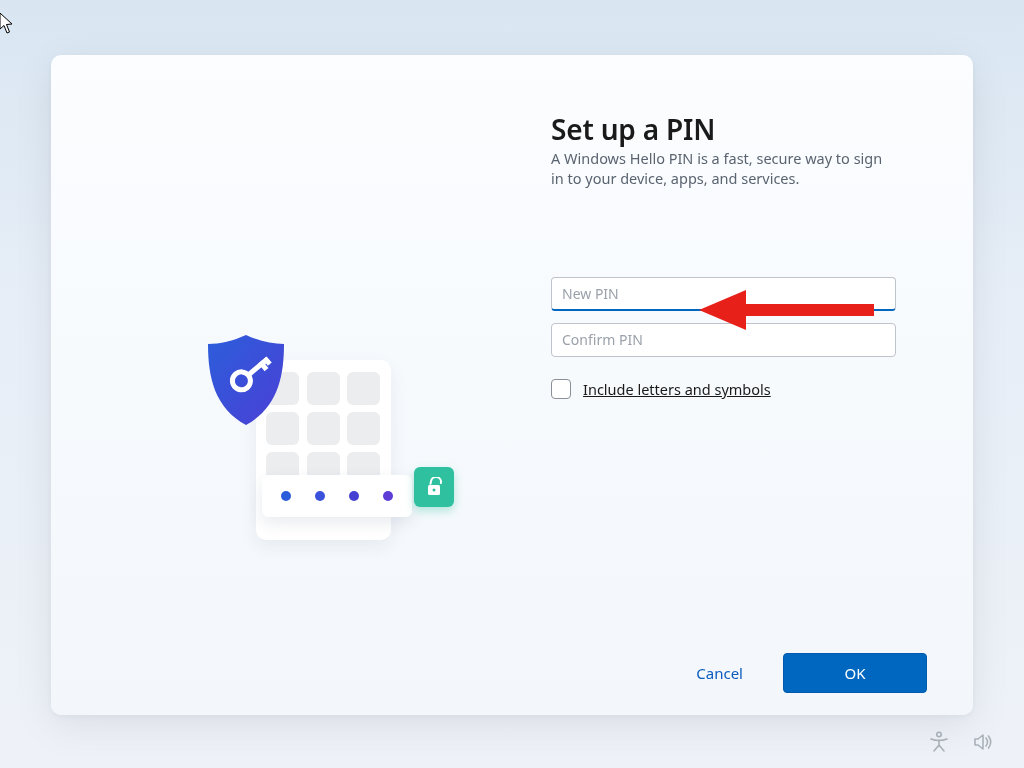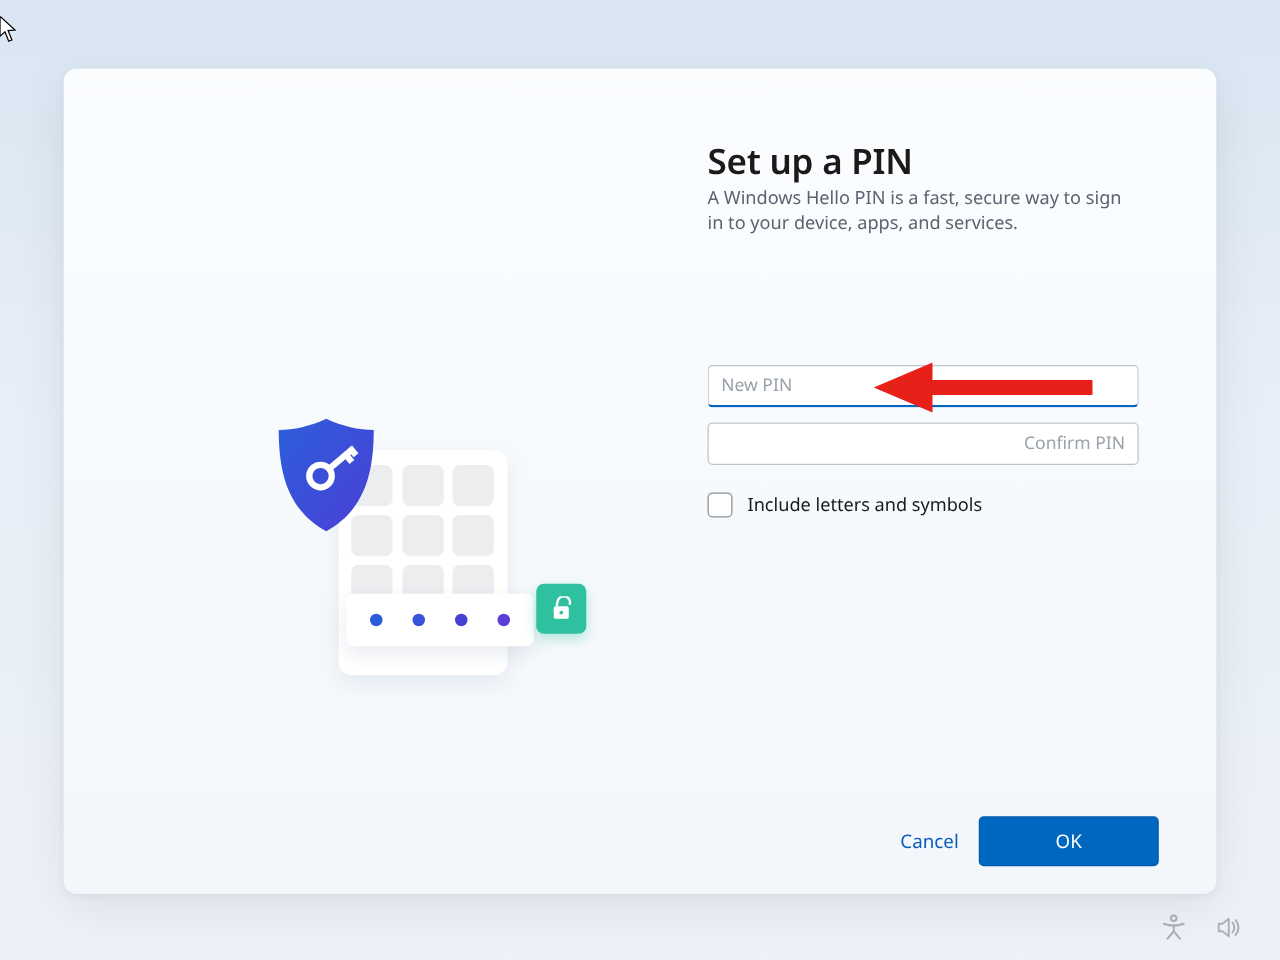--- a/index.html
+++ b/index.html
@@ -17,21 +17,20 @@
     width: 922px; height: 660px;
     background: linear-gradient(180deg, #fbfdff 0%, #f3f7fb 100%);
     border-radius: 10px;
     box-shadow: 0 10px 40px rgba(0,0,0,0.08), 0 2px 6px rgba(0,0,0,0.04);
     display: flex;
     flex-direction: column;
   }
   .content {
     flex: 1;
     display: flex;
-    padding-left: 15px;
   }
   .left-pane {
     width: 500px;
     position: relative;
   }
   .illustration {
     position: absolute;
     left: 148px; top: 240px;
   }
   .keypad-card {
@@ -108,50 +107,50 @@
     width: 100%;
     height: 34px;
     border: 1px solid #bfc4cc;
     border-radius: 4px;
     background: #fff;
     padding: 0 10px;
     font-size: 14px;
     color: #222;
     font-family: inherit;
     outline: none;
-    margin-top: 15px;
   }
   .input.active {
     border-bottom: 2px solid #0067c0;
     background: #ffffff;
   }
   .input::placeholder { color: #9aa1aa; }
-  .input + .input { margin-top: 12px; text-align: right; }
+  .input + .input { margin-top: 12px; }
   .check-row {
     margin-top: 22px;
     display: flex;
     align-items: center;
     gap: 12px;
   }
   .checkbox {
     width: 20px; height: 20px;
     border: 1px solid #8a8f98;
     border-radius: 4px;
     background: #fff;
   }
   .check-label {
     font-size: 14.5px;
     color: #1a1a1a;
+    text-decoration: underline;
   }
   .footer {
     height: 84px;
     display: flex;
     align-items: center;
     justify-content: flex-end;
-    gap: 16px;
+    gap: 40px;
     padding-right: 46px;
   }
   .link-btn {
     color: #0b5cbd;
     font-size: 15px;
     background: none;
     border: none;
     cursor: pointer;
     font-family: inherit;
   }

